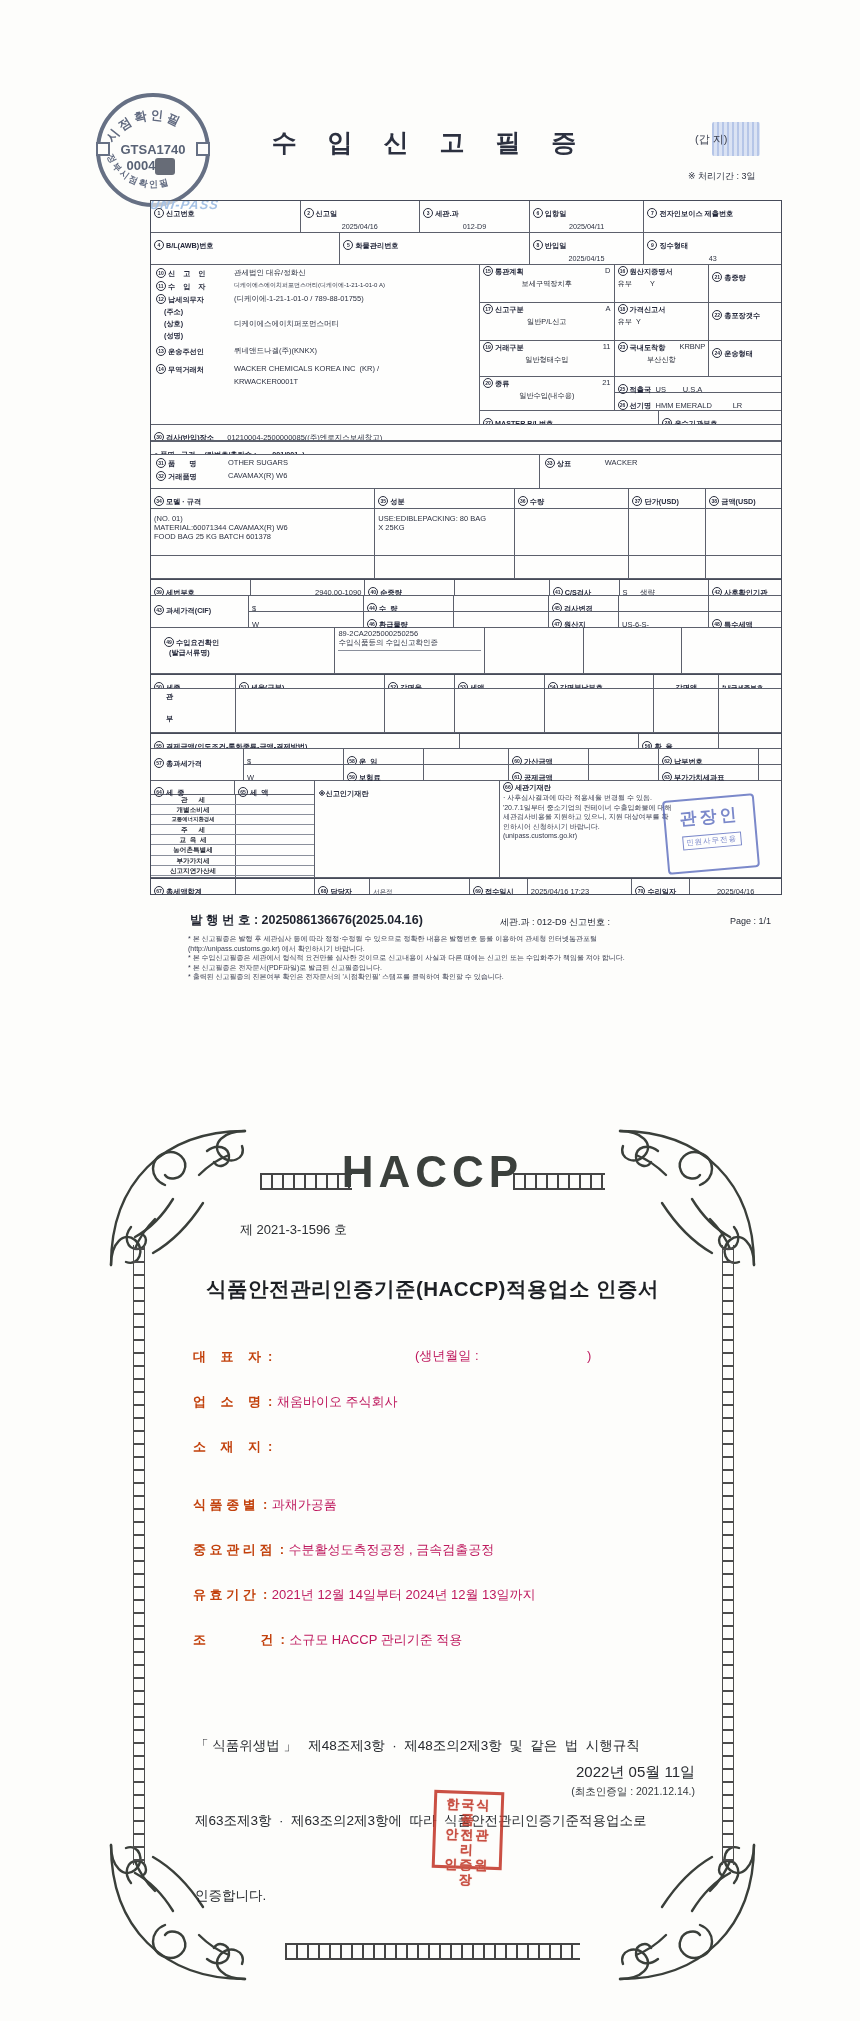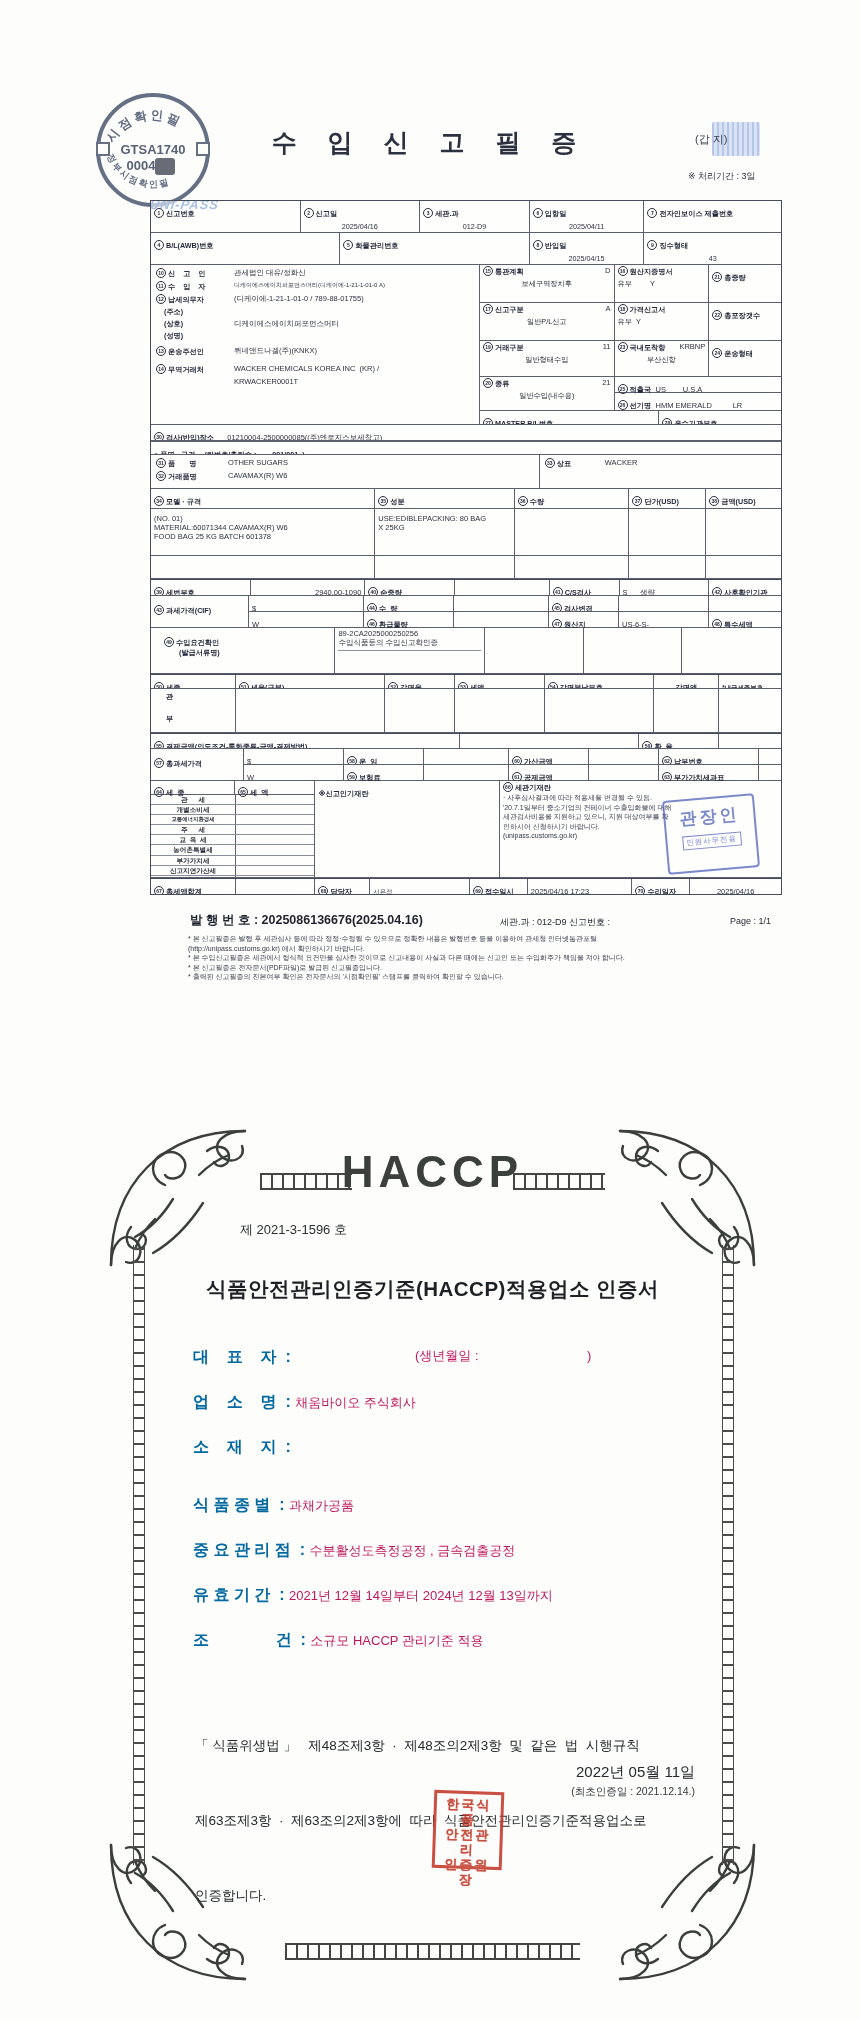--- a/index.html
+++ b/index.html
@@ -29,21 +29,21 @@
 .mini-r .mc1{width:84px;border-right:1px solid #5c606c;text-align:center;font-size:6.6px;font-weight:bold;white-space:pre;height:100%;line-height:9px}
 .bstamp{position:absolute;right:24px;top:16px;width:92px;height:74px;border:2px solid #5b6cbe;border-radius:4px;color:#5b6cbe;transform:rotate(-5deg);opacity:.8;text-align:center;padding-top:6px;box-sizing:border-box}
 .bstamp .big{font-size:17px;font-weight:bold;letter-spacing:3px}
 .bstamp .sm{display:inline-block;margin-top:6px;border:1.2px solid #5b6cbe;font-size:7.5px;padding:1px 3px;letter-spacing:1px}
 .footnote{font-size:7px;line-height:9.6px;color:#33374a}
 
 .chain{background:repeating-linear-gradient(180deg,transparent 0 3px,#4c4c4c 3px 4.6px,transparent 4.6px 13px);border-left:1.6px solid #4c4c4c;border-right:1.6px solid #4c4c4c;width:10px}
 .meander{height:13px;border-top:2px solid #454545;border-bottom:2px solid #454545;background:repeating-linear-gradient(90deg,#454545 0 2px,transparent 2px 11px)}
 .haccp-logo{font-size:44px;font-weight:bold;letter-spacing:5px;color:#3b403c}
 .d2-title{font-size:20.5px;font-weight:bold;letter-spacing:.5px;color:#1d2024}
-.fld-l{font-size:16px;font-weight:bold;color:#0369a1;white-space:pre}
+.fld-l{font-size:13px;font-weight:bold;color:#c2410c;white-space:pre}
 .fld-v{font-size:13px;color:#be185d;white-space:pre}
 .d2-body{font-size:13.5px;color:#26292e;white-space:pre;line-height:25px}
 .seal{border:3px solid #c4392b;color:#c0392b;opacity:.88;transform:rotate(2deg);padding:3px 4px;text-align:center}
 .seal div{font-size:13px;font-weight:bold;letter-spacing:2px;line-height:15px;text-shadow:0 0 1px #d4604f}
 svg{display:block}
 </style>
 </head>
 <body>
 
 <div class="abs" style="left:0;top:0;width:860px;height:1000px">
@@ -285,21 +285,21 @@
           <div class="tc" style="width:70px"><span class="lb"><span class="cn">47</span><span>원산지</span></span></div>
           <div class="tc" style="width:90px"><span class="vl">US-6-S-</span></div>
           <div class="tc" style="width:72px"><span class="lb"><span class="cn">48</span><span>특수세액</span></span></div>
         </div>
       </div>
     </div>
 
     <div class="tr" style="height:46px">
       <div class="tc" style="width:185px">
         <div class="lb" style="margin:8px 0 0 10px"><span class="cn">49</span><span>수입요건확인</span></div>
-        <div class="lb" style="margin-left:25px">(발급서류명)</div>
+        <div class="lb" style="margin-left:15px">(발급서류명)</div>
       </div>
       <div class="tc" style="width:150px">
         <div class="vl">89-2CA2025000250256</div>
         <div class="vl" style="border-bottom:.8px solid #8a8f9b;padding-bottom:2px">수입식품등의 수입신고확인증</div>
       </div>
       <div class="tc" style="width:99px"></div>
       <div class="tc" style="width:99px"></div>
       <div class="tc" style="width:99px"></div>
     </div>
 

